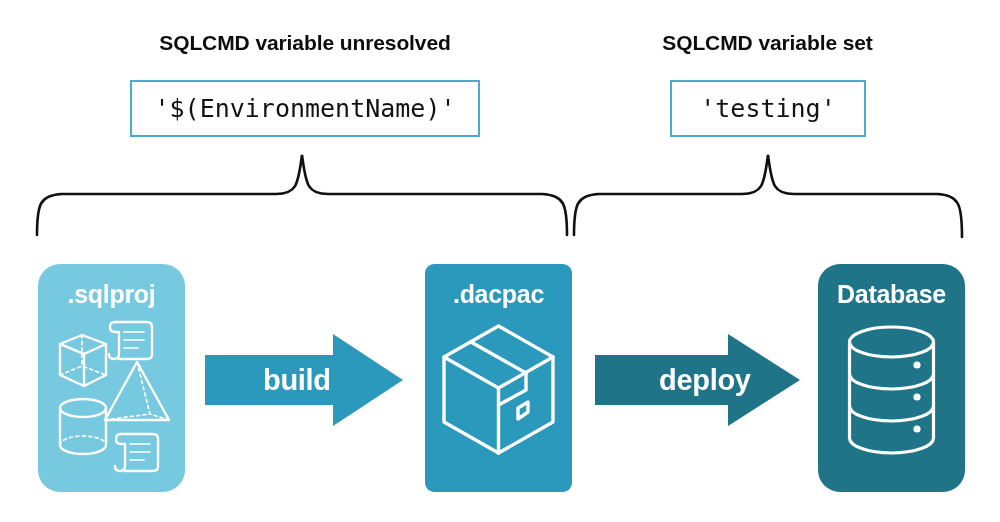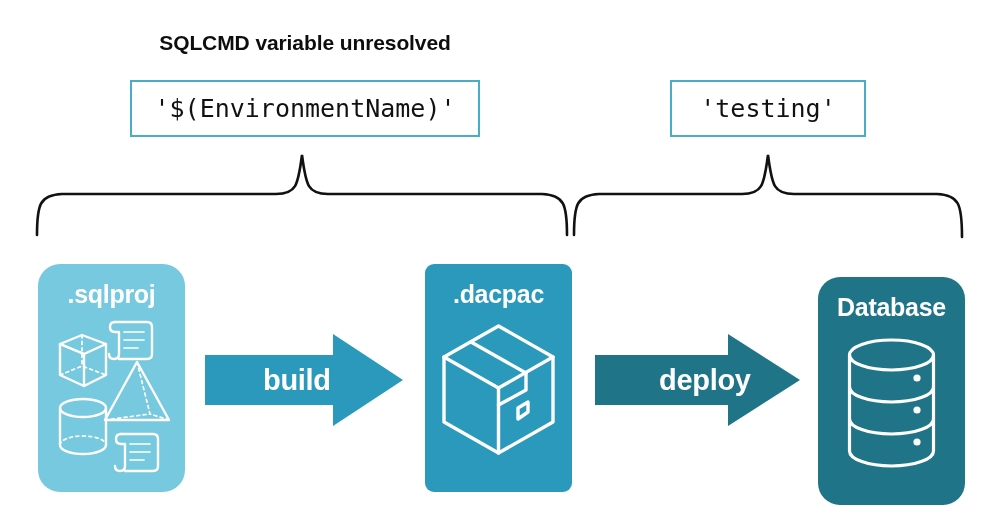--- a/index.html
+++ b/index.html
@@ -89,21 +89,21 @@
     white-space: nowrap;
   }
   .artifact .glyphs {
     position: absolute;
     left: 0; right: 0;
     top: 46px;
     bottom: 0;
   }
   #artifact-sqlproj  { left: 38px;  background: #76c9de; }
   #artifact-dacpac   { left: 425px; background: #2b99bc; border-radius: 9px; }
-  #artifact-database { left: 818px; background: #1f7488; margin-top: 13px; }
+  #artifact-database { left: 818px; background: #1f7488; }
 
   
   .arrow {
     position: absolute;
     top: 330px;
     height: 100px;
   }
   .arrow .arrow-label {
     position: absolute;
     top: 0; left: 0;
@@ -125,20 +125,21 @@
   #arrow-deploy { left: 595px; width: 205px; }
   #arrow-deploy .arrow-label { padding-left: 44px; }
 </style>
 </head>
 <body>
 
 <div class="stage">
 
   <div class="heading" id="heading-left">SQLCMD variable unresolved</div>
 
+  <div class="heading" id="heading-right">SQLCMD variable set</div>
 
   <div class="code-box" id="code-box-right">
     <span>'testing'</span>
   </div>
 
   <div class="code-box" id="code-box-left">
     <span>'$(EnvironmentName)'</span>
   </div>
 
   <svg class="brace-svg" viewBox="0 0 1000 96" xmlns="http://www.w3.org/2000/svg">

